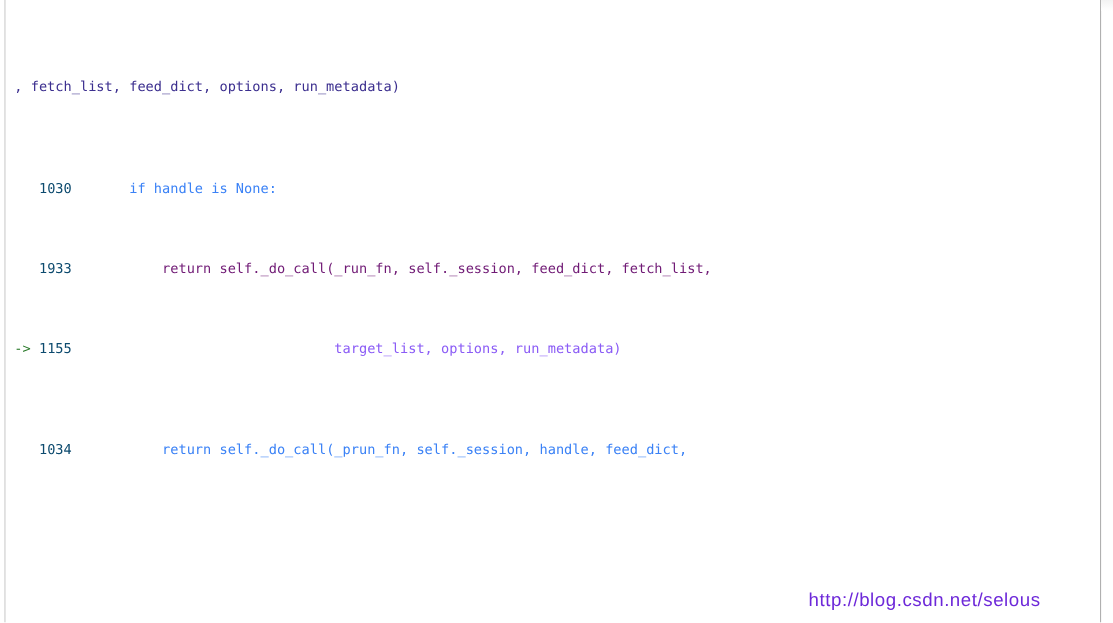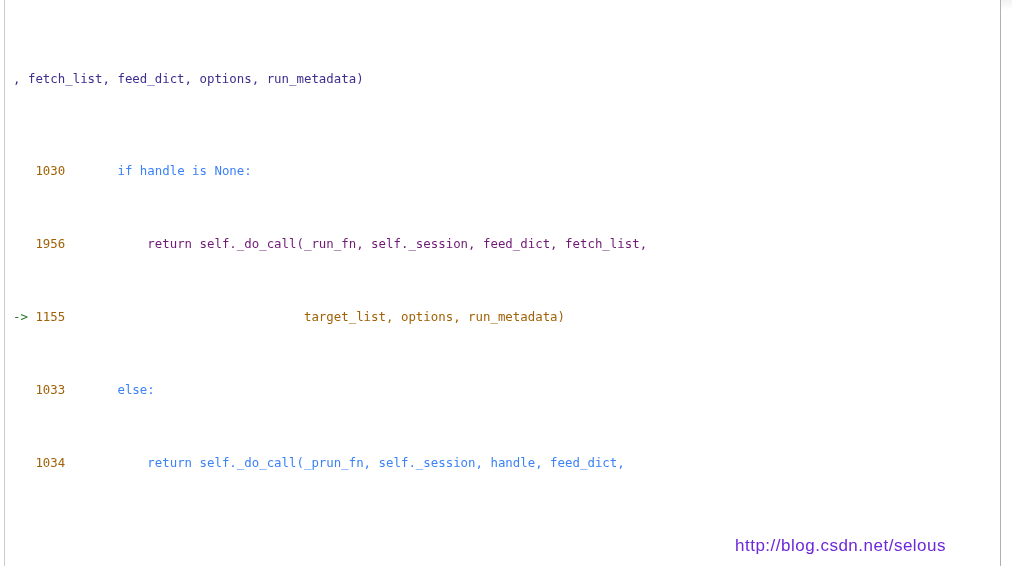--- a/index.html
+++ b/index.html
@@ -57,25 +57,25 @@
     width: 985px;
     white-space: pre;
     font-size: 12.4px;
     line-height: 18.3px;
     letter-spacing: 0px;
   }
 
   .ln { display: block; white-space: pre; }
 
   
-  .c-green   { color: #a16207; }            
+  .c-green   { color: #0c4a6e; }            
   .c-code    { color: #3b82f6; }            
   .c-blue    { color: #701a75; }            
   .c-purple  { color: #3c2f8f; }            
-  .c-red     { color: #a16207; }            
+  .c-red     { color: #8b5cf6; }            
   .c-arrow   { color: #2a7a2a; }
 
   .blank { display: block; height: 18.3px; }
 
   .watermark {
     position: absolute;
     left: 735px;
     top: 536px;
     font-family: Liberation Sans, sans-serif;
     font-size: 17px;
@@ -94,25 +94,24 @@
   <div class="left-rule"></div>
 
   <div class="code-body">
 
     
     <span class="ln c-purple">, fetch_list, feed_dict, options, run_metadata)</span>
 
     
     <span class="ln"><span class="c-arrow">   </span><span class="c-green">1030   </span><span class="c-code">    if handle is None:</span></span>
 
-    <span class="ln"><span class="c-arrow">   </span><span class="c-green">1956   </span><span class="c-blue">        return self._do_call(_run_fn, self._session, feed_dict, fetch_list,</span></span>
+    <span class="ln"><span class="c-arrow">   </span><span class="c-green">1933   </span><span class="c-blue">        return self._do_call(_run_fn, self._session, feed_dict, fetch_list,</span></span>
 
     <span class="ln"><span class="c-arrow">-&gt; </span><span class="c-green">1155   </span><span class="c-red">                             target_list, options, run_metadata)</span></span>
 
-    <span class="ln"><span class="c-arrow">   </span><span class="c-green">1033   </span><span class="c-code">    else:</span></span>
 
     <span class="ln"><span class="c-arrow">   </span><span class="c-green">1034   </span><span class="c-code">        return self._do_call(_prun_fn, self._session, handle, feed_dict,</span></span>
 
     <span class="blank"></span>
 
     
     
 
     
 

